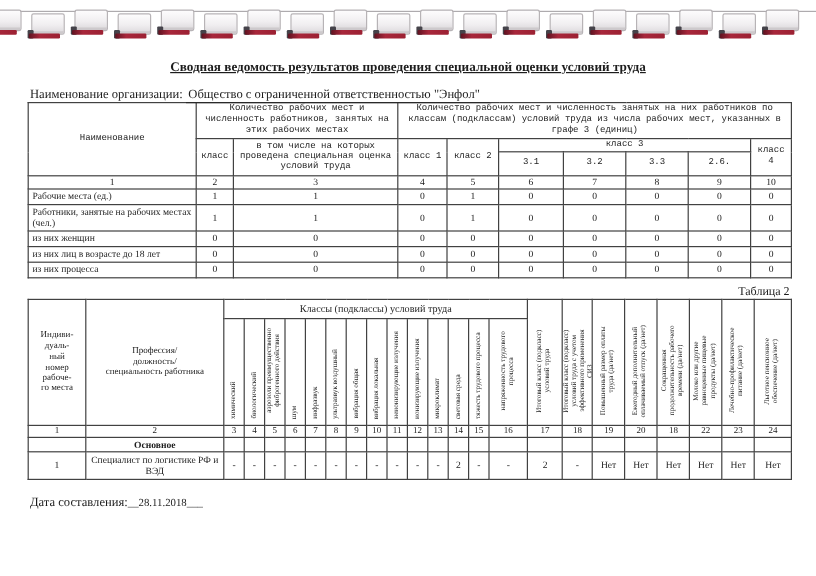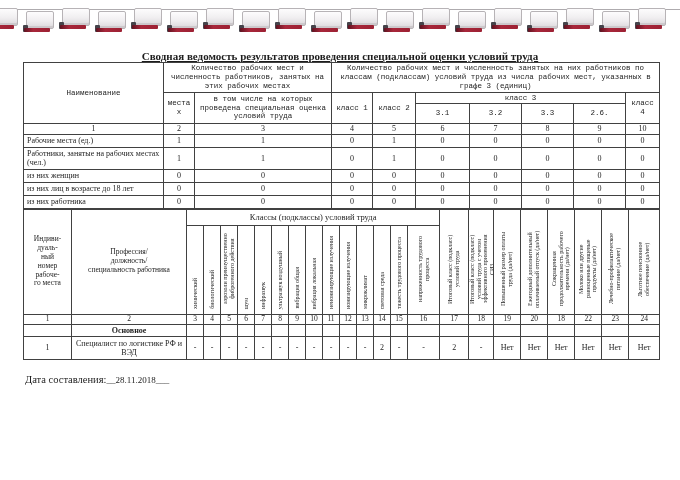--- a/index.html
+++ b/index.html
@@ -82,20 +82,24 @@
     <div class="tooth" style="left: 530px; top: 11px;"></div>
     <div class="tooth" style="left: 566px; top: 8px;"></div>
     <div class="tooth" style="left: 602px; top: 11px;"></div>
     <div class="tooth" style="left: 638px; top: 8px;"></div>
   </div>
 
 <div class="content">
 
   <div class="title">Сводная ведомость результатов проведения специальной оценки условий труда</div>
 
+  <div class="org-line">
+    <span>Наименование организации:</span>
+    <span class="u">Общество с ограниченной ответственностью "Энфол"</span>
+  </div>
 
 
   <table class="t1">
     <colgroup>
       <col style="width:140px">
         <col style="width:31px">
         <col style="width:137px">
       <col style="width:41px">
         <col style="width:43px">
         <col style="width:54px">
@@ -104,21 +108,21 @@
         <col style="width:52px">
         <col style="width:34px">
     </colgroup>
     <thead>
       <tr>
         <th rowspan="3">Наименование</th>
         <th colspan="2">Количество рабочих мест и численность работников, занятых на этих рабочих местах</th>
         <th colspan="7">Количество рабочих мест и численность занятых на них работников по классам (подклассам) условий труда из числа рабочих мест, указанных в графе 3 (единиц)</th>
       </tr>
       <tr>
-        <th rowspan="2">местах</th>
+        <th rowspan="2">класс</th>
         <th rowspan="2">в том числе на которых проведена специальная оценка условий труда</th>
         <th rowspan="2">класс 1</th>
         <th rowspan="2">класс 2</th>
         <th colspan="4">класс 3</th>
         <th rowspan="2">класс 4</th>
       </tr>
       <tr class="subrow" id="t1-sub">
           <th>3.1</th>
           <th>3.2</th>
           <th>3.3</th>
@@ -180,34 +184,35 @@
           <td>0</td>
           <td>0</td>
           <td>0</td>
           <td>0</td>
           <td>0</td>
           <td>0</td>
           <td>0</td>
           <td>0</td>
         </tr>
         <tr>
-          <td class="lbl">из них работника</td>
+          <td class="lbl">из них процесса</td>
           <td>0</td>
           <td>0</td>
           <td>0</td>
           <td>0</td>
           <td>0</td>
           <td>0</td>
           <td>0</td>
           <td>0</td>
           <td>0</td>
         </tr>
       </tbody>
   </table>
 
+  <div class="caption c2">Таблица 2</div>
 
   <table class="t2">
     <colgroup>
       <col style="width:48px">
         <col style="width:115px">
       <col style="width:17px">
         <col style="width:17px">
         <col style="width:17px">
         <col style="width:17px">
       <col style="width:17px">

